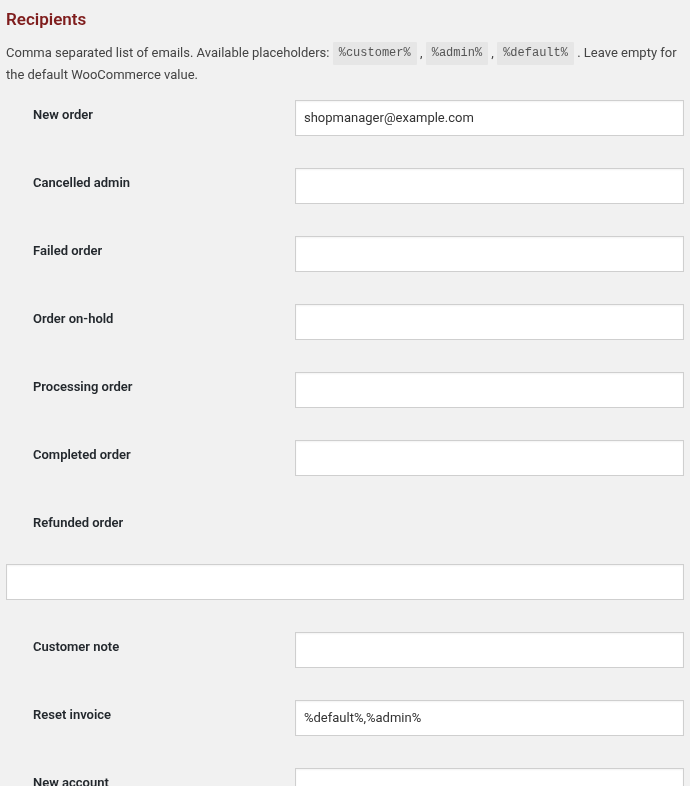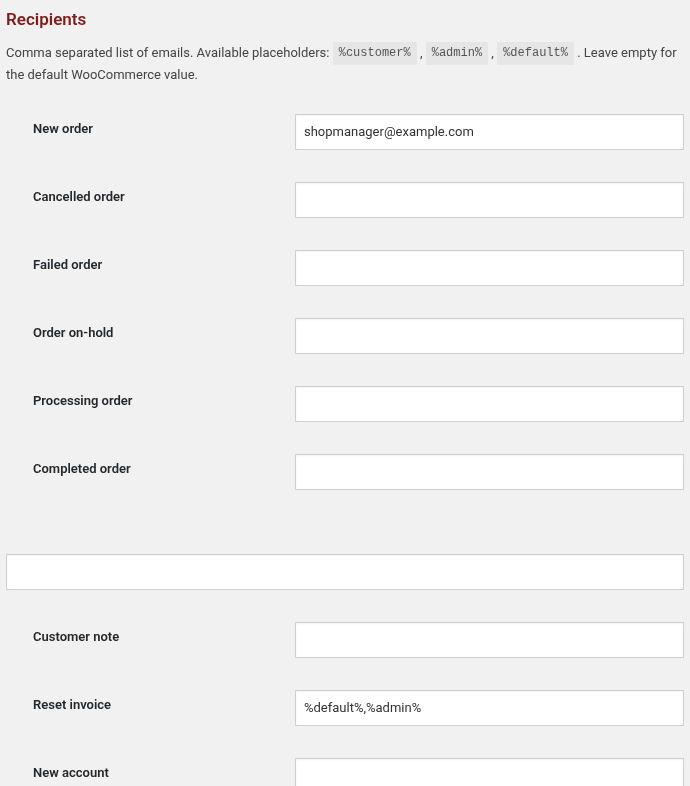--- a/index.html
+++ b/index.html
@@ -15,21 +15,21 @@
     h2.section-title {
       font-size: 17px;
       font-weight: 600;
       color: #7f1d1d;
       margin-bottom: 10px;
       padding-left: 0;
     }
     p.description {
       color: #444;
       font-size: 13px;
-      margin-bottom: 28px;
+      margin-bottom: 14px;
       line-height: 1.6;
     }
     p.description code {
       display: inline-block;
       font-family: Consolas, Monaco, "Courier New", monospace;
       font-size: 12px;
       background: #e6e6e6;
       color: #555;
       padding: 2px 6px;
       border-radius: 1px;
@@ -76,21 +76,21 @@
   <code>%admin%</code> ,
   <code>%default%</code><span> . Leave empty for the default WooCommerce value.</span>
 </p>
 
 <div class="form-row">
   <label class="form-label">New order</label>
   <input type="text" class="form-input" value="shopmanager@example.com" style="">
 </div>
 
 <div class="form-row">
-  <label class="form-label">Cancelled order</label>
+  <label class="form-label">Cancelled admin</label>
   <input type="text" class="form-input" value="" style="">
 </div>
 
 <div class="form-row">
   <label class="form-label">Failed order</label>
   <input type="text" class="form-input" value="" style="">
 </div>
 
 <div class="form-row">
   <label class="form-label">Order on-hold</label>
@@ -101,20 +101,21 @@
   <label class="form-label">Processing order</label>
   <input type="text" class="form-input" value="" style="">
 </div>
 
 <div class="form-row">
   <label class="form-label">Completed order</label>
   <input type="text" class="form-input" value="" style="">
 </div>
 
 <div class="form-row">
+  <label class="form-label">Refunded order</label>
 </div>
 
 <div class="form-row">
   <input type="text" class="form-input" value="" style="">
 </div>
 
 <div class="form-row">
   <label class="form-label">Customer note</label>
   <input type="text" class="form-input" value="" style="">
 </div>

